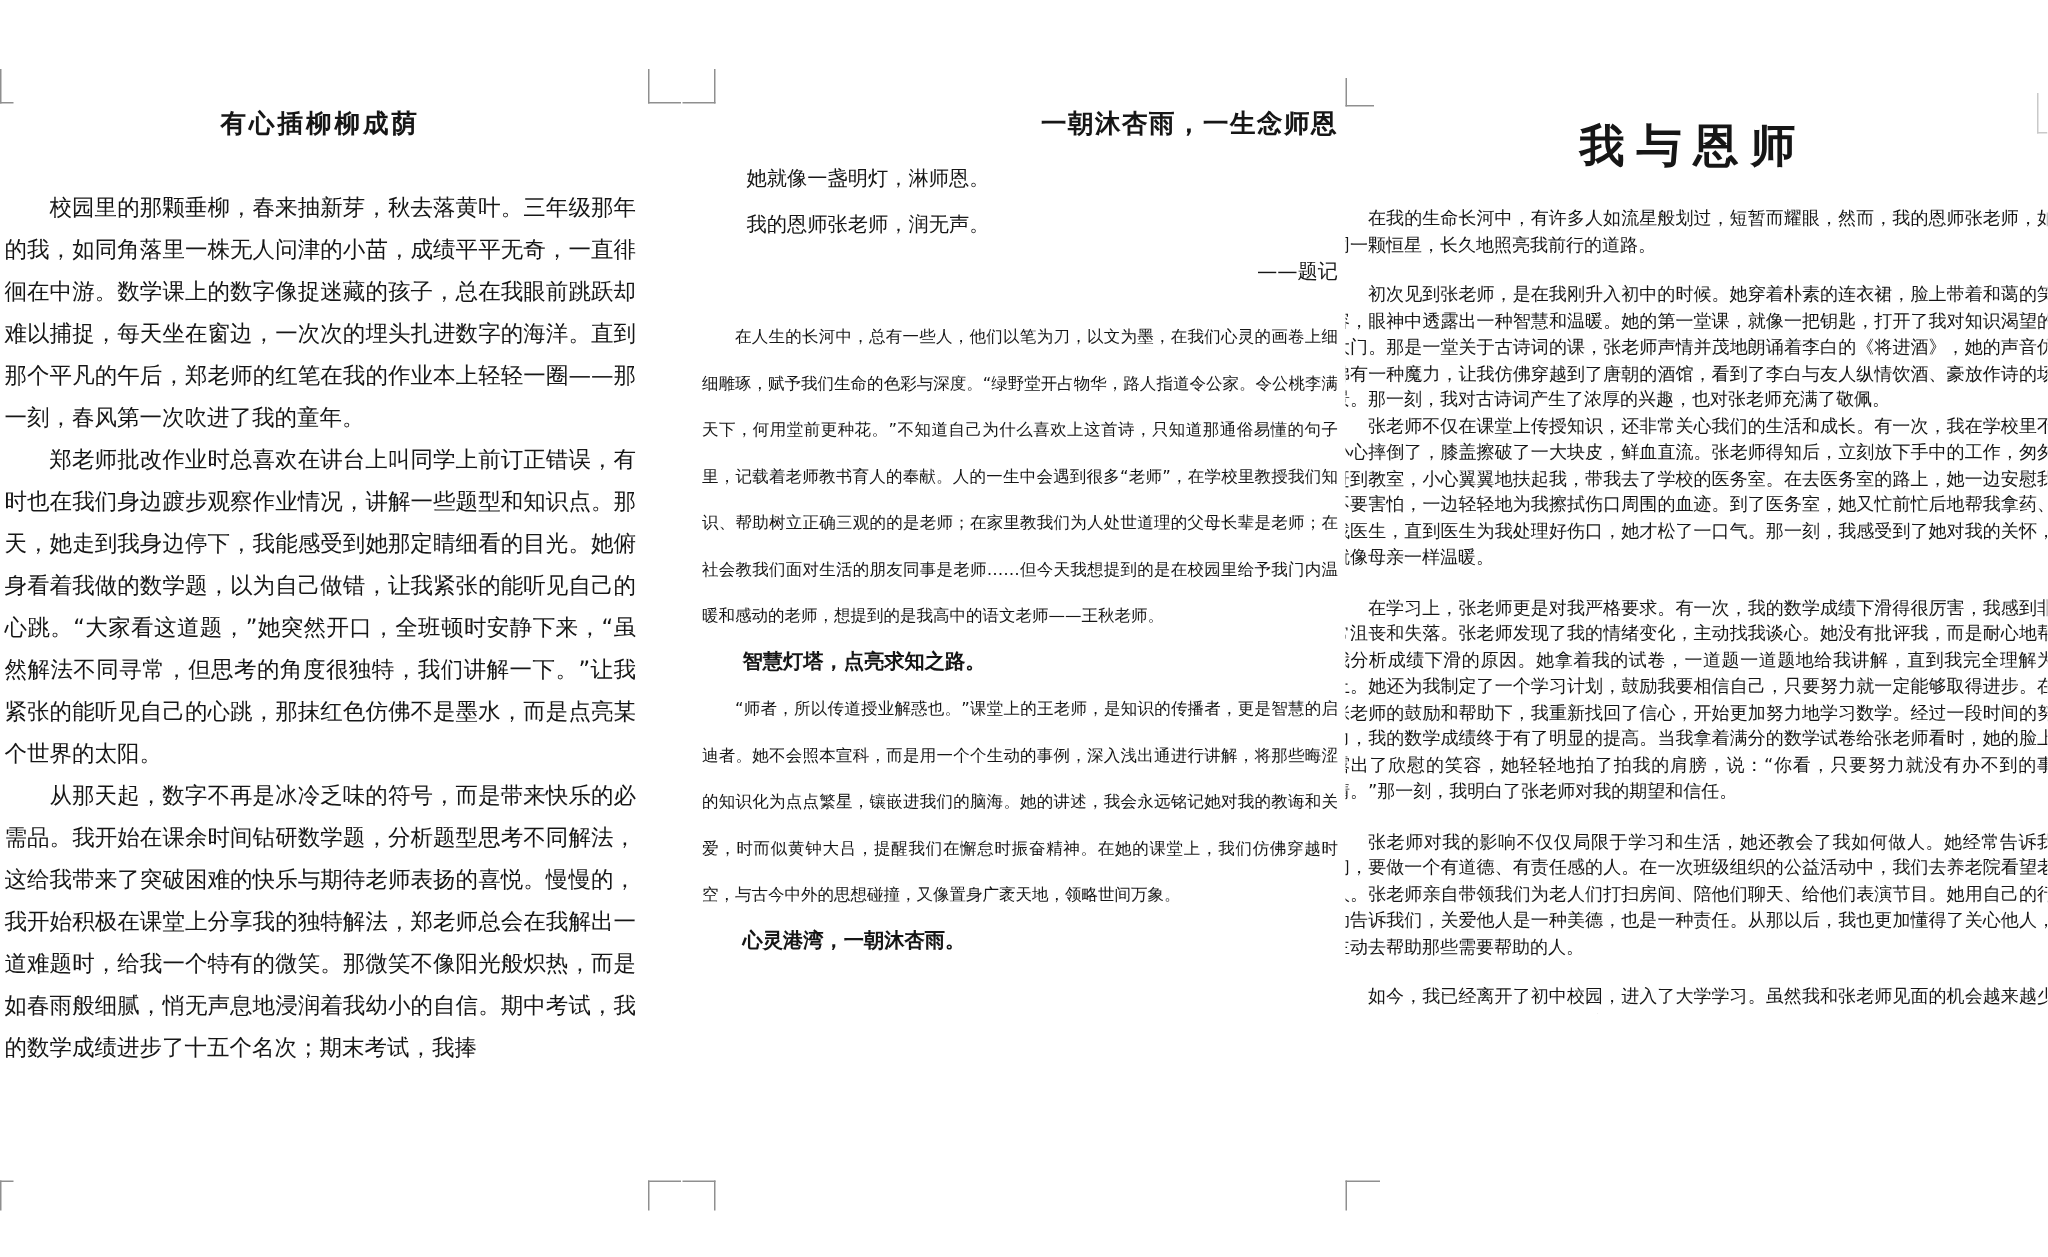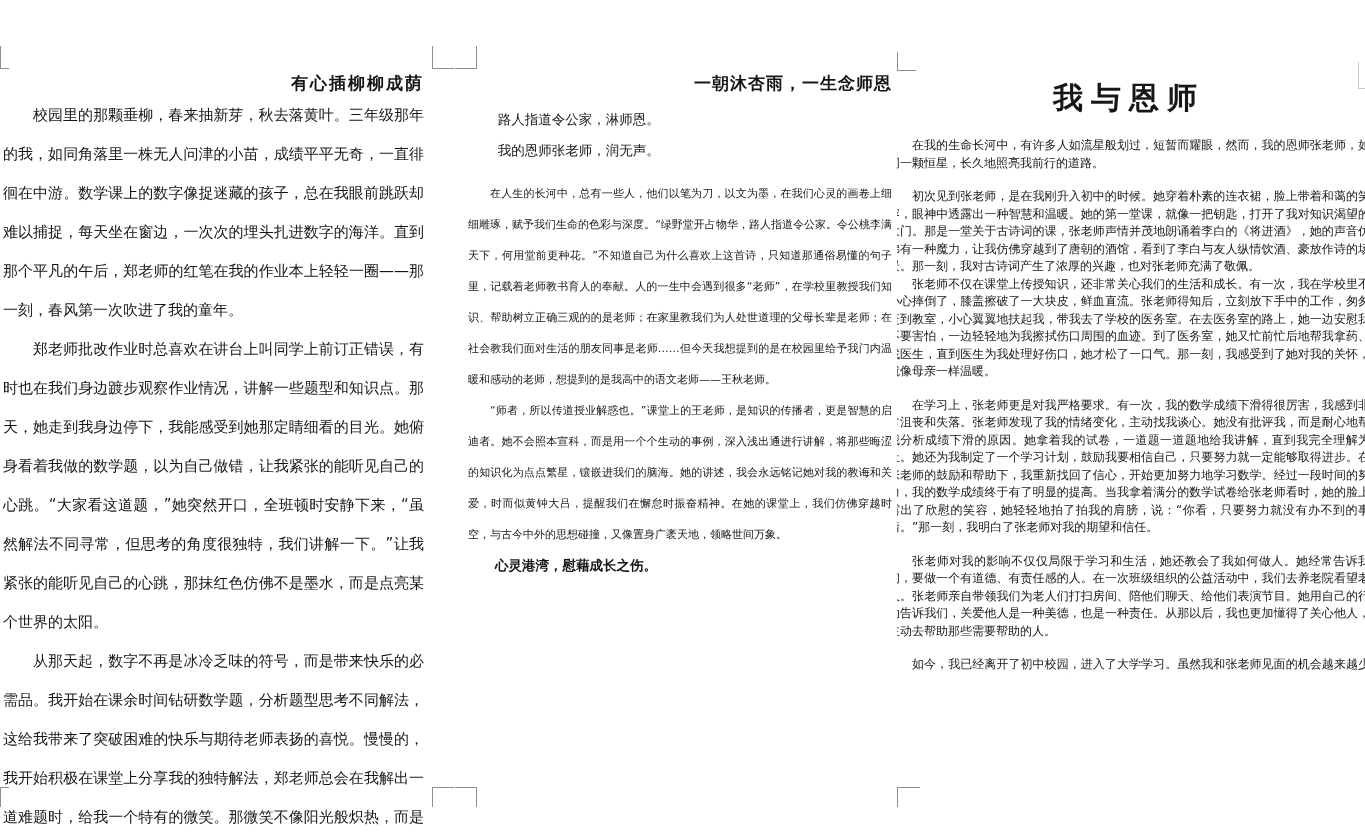--- a/index.html
+++ b/index.html
@@ -10,25 +10,25 @@
     overflow: hidden;
     background: #ffffff;
     font-family: "DejaVu Sans", sans-serif;
     color: #161616;
   }
   .page { position: absolute; }
 
   
   .page1 { left: 3px; top: 72px; width: 421px; }
   .page1 .essay-title {
-    font-size: 17px; font-weight: bold; text-align: right;
-    letter-spacing: 2px; line-height: 22px; margin-bottom: 2px;
+    font-size: 17px; font-weight: bold; text-align: center;
+    letter-spacing: 2px; line-height: 22px; margin-bottom: 30px;
   }
   .page1 p {
-    font-size: 15px; line-height: 39px;
+    font-size: 15px; line-height: 28px;
     text-align: justify; text-justify: inter-ideograph;
     word-break: break-all; text-indent: 2em;
   }
 
   
   .page2 { left: 468px; top: 72px; width: 424px; }
   .page2 .essay-title {
     font-size: 17px; font-weight: bold; text-align: right;
     letter-spacing: 1px; line-height: 22px; margin-bottom: 10px;
   }
@@ -92,25 +92,27 @@
 
 <div class="page page1">
   <div class="essay-title">有心插柳柳成荫</div>
   <p>校园里的那颗垂柳，春来抽新芽，秋去落黄叶。三年级那年的我，如同角落里一株无人问津的小苗，成绩平平无奇，一直徘徊在中游。数学课上的数字像捉迷藏的孩子，总在我眼前跳跃却难以捕捉，每天坐在窗边，一次次的埋头扎进数字的海洋。直到那个平凡的午后，郑老师的红笔在我的作业本上轻轻一圈——那一刻，春风第一次吹进了我的童年。</p>
   <p>郑老师批改作业时总喜欢在讲台上叫同学上前订正错误，有时也在我们身边踱步观察作业情况，讲解一些题型和知识点。那天，她走到我身边停下，我能感受到她那定睛细看的目光。她俯身看着我做的数学题，以为自己做错，让我紧张的能听见自己的心跳。“大家看这道题，”她突然开口，全班顿时安静下来，“虽然解法不同寻常，但思考的角度很独特，我们讲解一下。”让我紧张的能听见自己的心跳，那抹红色仿佛不是墨水，而是点亮某个世界的太阳。</p>
   <p>从那天起，数字不再是冰冷乏味的符号，而是带来快乐的必需品。我开始在课余时间钻研数学题，分析题型思考不同解法，这给我带来了突破困难的快乐与期待老师表扬的喜悦。慢慢的，我开始积极在课堂上分享我的独特解法，郑老师总会在我解出一道难题时，给我一个特有的微笑。那微笑不像阳光般炽热，而是如春雨般细腻，悄无声息地浸润着我幼小的自信。期中考试，我的数学成绩进步了十五个名次；期末考试，我捧</p>
 </div>
 
 <div class="page page2">
   <div class="essay-title">一朝沐杏雨，一生念师恩</div>
-  <div class="epigraph-line">路人指道令公家，淋师恩。</div>
+  <div class="epigraph-line">她就像一盏明灯，淋师恩。</div>
   <div class="epigraph-line">我的恩师张老师，润无声。</div>
+  <div class="epigraph-attr">——题记</div>
   <p class="first-body">在人生的长河中，总有一些人，他们以笔为刀，以文为墨，在我们心灵的画卷上细细雕琢，赋予我们生命的色彩与深度。“绿野堂开占物华，路人指道令公家。令公桃李满天下，何用堂前更种花。”不知道自己为什么喜欢上这首诗，只知道那通俗易懂的句子里，记载着老师教书育人的奉献。人的一生中会遇到很多“老师”，在学校里教授我们知识、帮助树立正确三观的的是老师；在家里教我们为人处世道理的父母长辈是老师；在社会教我们面对生活的朋友同事是老师……但今天我想提到的是在校园里给予我门内温暖和感动的老师，想提到的是我高中的语文老师——王秋老师。</p>
+  <div class="subheading">智慧灯塔，点亮求知之路。</div>
   <p>“师者，所以传道授业解惑也。”课堂上的王老师，是知识的传播者，更是智慧的启迪者。她不会照本宣科，而是用一个个生动的事例，深入浅出通进行讲解，将那些晦涩的知识化为点点繁星，镶嵌进我们的脑海。她的讲述，我会永远铭记她对我的教诲和关爱，时而似黄钟大吕，提醒我们在懈怠时振奋精神。在她的课堂上，我们仿佛穿越时空，与古今中外的思想碰撞，又像置身广袤天地，领略世间万象。</p>
-  <div class="subheading">心灵港湾，慰藉成长之伤。</div>
+  <div class="subheading">心灵港湾，一朝沐杏雨。</div>
 </div>
 
 <div class="page3-clip">
   <div class="page3-inner">
     <div class="essay-title">我与恩师</div>
     <p class="gap">在我的生命长河中，有许多人如流星般划过，短暂而耀眼，然而，我的恩师张老师，如同一颗恒星，长久地照亮我前行的道路。</p>
     <p>初次见到张老师，是在我刚升入初中的时候。她穿着朴素的连衣裙，脸上带着和蔼的笑容，眼神中透露出一种智慧和温暖。她的第一堂课，就像一把钥匙，打开了我对知识渴望的大门。那是一堂关于古诗词的课，张老师声情并茂地朗诵着李白的《将进酒》，她的声音仿佛有一种魔力，让我仿佛穿越到了唐朝的酒馆，看到了李白与友人纵情饮酒、豪放作诗的场景。那一刻，我对古诗词产生了浓厚的兴趣，也对张老师充满了敬佩。</p>
     <p class="gap">张老师不仅在课堂上传授知识，还非常关心我们的生活和成长。有一次，我在学校里不小心摔倒了，膝盖擦破了一大块皮，鲜血直流。张老师得知后，立刻放下手中的工作，匆匆赶到教室，小心翼翼地扶起我，带我去了学校的医务室。在去医务室的路上，她一边安慰我不要害怕，一边轻轻地为我擦拭伤口周围的血迹。到了医务室，她又忙前忙后地帮我拿药、找医生，直到医生为我处理好伤口，她才松了一口气。那一刻，我感受到了她对我的关怀，就像母亲一样温暖。</p>
     <p class="gap">在学习上，张老师更是对我严格要求。有一次，我的数学成绩下滑得很厉害，我感到非常沮丧和失落。张老师发现了我的情绪变化，主动找我谈心。她没有批评我，而是耐心地帮我分析成绩下滑的原因。她拿着我的试卷，一道题一道题地给我讲解，直到我完全理解为止。她还为我制定了一个学习计划，鼓励我要相信自己，只要努力就一定能够取得进步。在张老师的鼓励和帮助下，我重新找回了信心，开始更加努力地学习数学。经过一段时间的努力，我的数学成绩终于有了明显的提高。当我拿着满分的数学试卷给张老师看时，她的脸上露出了欣慰的笑容，她轻轻地拍了拍我的肩膀，说：“你看，只要努力就没有办不到的事情。”那一刻，我明白了张老师对我的期望和信任。</p>
     <p class="gap">张老师对我的影响不仅仅局限于学习和生活，她还教会了我如何做人。她经常告诉我们，要做一个有道德、有责任感的人。在一次班级组织的公益活动中，我们去养老院看望老人。张老师亲自带领我们为老人们打扫房间、陪他们聊天、给他们表演节目。她用自己的行动告诉我们，关爱他人是一种美德，也是一种责任。从那以后，我也更加懂得了关心他人，主动去帮助那些需要帮助的人。</p>

